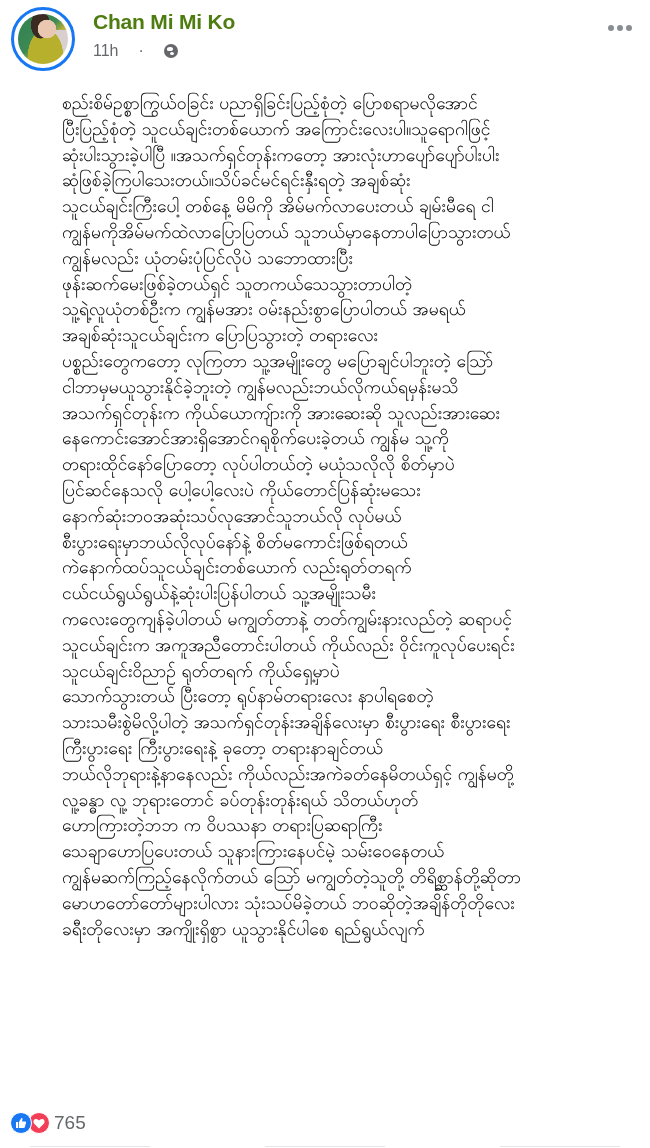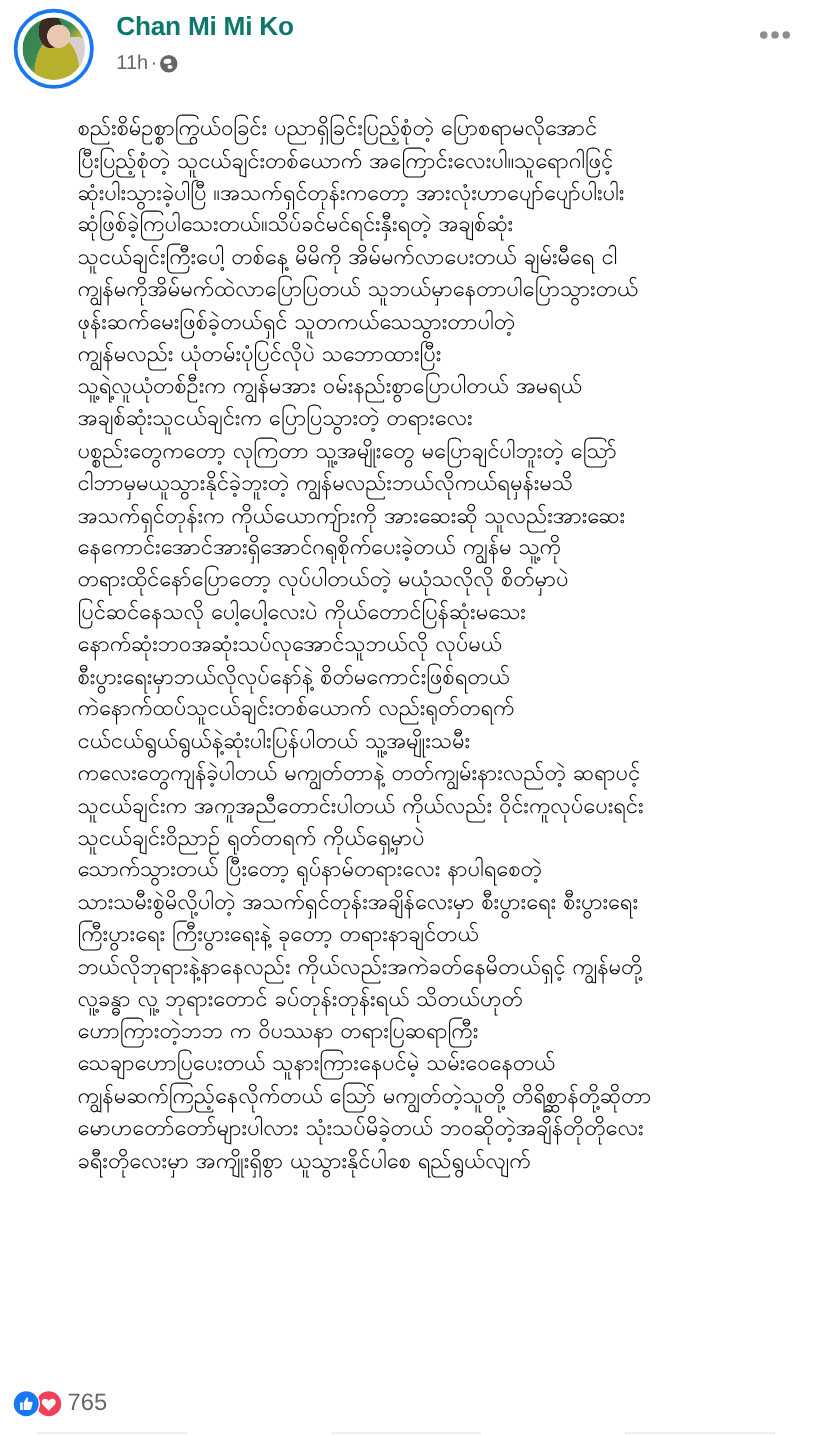--- a/index.html
+++ b/index.html
@@ -7,22 +7,22 @@
   .post { position: absolute; left: 0; top: 0; width: 650px; height: 1148px; }
   .header { position: absolute; left: 0; top: 0; width: 650px; height: 80px; }
   .avatar-ring { position: absolute; left: 11px; top: 7px; width: 64px; height: 64px; border-radius: 50%; border: 3px solid #1877f2; box-sizing: border-box; background: #fff; }
   .avatar { position: absolute; left: 4px; top: 4px; width: 50px; height: 50px; border-radius: 50%; overflow: hidden;
     background:
       radial-gradient(circle at 58% 30%, #e9c7b1 0 20%, transparent 21%),
       radial-gradient(ellipse at 45% 22%, #3b2a22 0 24%, transparent 25%),
       radial-gradient(ellipse at 55% 85%, #b6b02c 0 45%, transparent 46%),
       radial-gradient(ellipse at 85% 55%, #d9cfcf 0 30%, transparent 31%),
       linear-gradient(135deg, #2f7f4e 0%, #3d8a55 45%, #b9b23a 60%, #cfc6c5 100%); }
-  .name { position: absolute; left: 93px; top: 10px; font-size: 21px; font-weight: bold; color: #0f766e; letter-spacing: -0.2px; }
-  .meta { position: absolute; left: 93px; top: 42px; font-size: 16px; color: #65676b; display: flex; align-items: center; gap: 2px; }
+  .name { position: absolute; left: 93px; top: 10px; font-size: 21px; font-weight: bold; color: #4d7c0f; letter-spacing: -0.2px; }
+  .meta { position: absolute; left: 93px; top: 42px; font-size: 16px; color: #65676b; display: flex; align-items: center; gap: 20px; }
   .globe { display: inline-block; width: 14px; height: 14px; border-radius: 50%; background: #65676b; position: relative; }
   .globe::before { content: ""; position: absolute; left: 3px; top: 3px; width: 6px; height: 4px; background: #fff; border-radius: 50% 40% 50% 30%; }
   .globe::after { content: ""; position: absolute; left: 6px; top: 8px; width: 4px; height: 3px; background: #fff; border-radius: 50%; }
   .more { position: absolute; left: 608px; top: 25px; display: flex; gap: 3px; }
   .more span { width: 6px; height: 6px; border-radius: 50%; background: #8a8d91; display: block; }
   .body-text { position: absolute; left: 14px; top: 91px; width: 630px; font-family: "DejaVu Sans", "Liberation Sans", sans-serif; font-size: 17.5px; line-height: 25.8px; color: #050505; }
   .body-text .line { display: block; white-space: nowrap; margin-left: 48px; }
   .footer { position: absolute; left: 10px; top: 1108px; height: 30px; display: flex; align-items: center; justify-content: space-between; }
   .react { width: 22px; height: 22px; border-radius: 50%; display: flex; align-items: center; justify-content: center; border: 1.5px solid #fff; box-sizing: border-box; }
   .like { background: #1877f2; z-index: 2; }
@@ -52,22 +52,22 @@
     </div>
   </div>
 
   <div class="body-text" id="post-text">
       <span class="line">စည်းစိမ်ဥစ္စာကြွယ်ဝခြင်း ပညာရှိခြင်းပြည့်စုံတဲ့ ပြောစရာမလိုအောင်</span>
       <span class="line">ပြီးပြည့်စုံတဲ့ သူငယ်ချင်းတစ်ယောက် အကြောင်းလေးပါ။သူရောဂါဖြင့်</span>
       <span class="line">ဆုံးပါးသွားခဲ့ပါပြီ ။အသက်ရှင်တုန်းကတော့ အားလုံးဟာပျော်ပျော်ပါးပါး</span>
       <span class="line">ဆုံဖြစ်ခဲ့ကြပါသေးတယ်။သိပ်ခင်မင်ရင်းနှီးရတဲ့ အချစ်ဆုံး</span>
       <span class="line">သူငယ်ချင်းကြီးပေါ့ တစ်နေ့ မိမိကို အိမ်မက်လာပေးတယ် ချမ်းမီရေ ငါ</span>
       <span class="line">ကျွန်မကိုအိမ်မက်ထဲလာပြောပြတယ် သူဘယ်မှာနေတာပါပြောသွားတယ်</span>
+      <span class="line">ကျွန်မလည်း ယုံတမ်းပုံပြင်လိုပဲ သဘောထားပြီး</span>
       <span class="line">ဖုန်းဆက်မေးဖြစ်ခဲ့တယ်ရှင် သူတကယ်သေသွားတာပါတဲ့</span>
-      <span class="line">ကျွန်မလည်း ယုံတမ်းပုံပြင်လိုပဲ သဘောထားပြီး</span>
       <span class="line">သူ့ရဲ့လူယုံတစ်ဦးက ကျွန်မအား ဝမ်းနည်းစွာပြောပါတယ် အမရယ်</span>
       <span class="line">အချစ်ဆုံးသူငယ်ချင်းက ပြောပြသွားတဲ့ တရားလေး</span>
       <span class="line">ပစ္စည်းတွေကတော့ လုကြတာ သူ့အမျိုးတွေ မပြောချင်ပါဘူးတဲ့ ဩော်</span>
       <span class="line">ငါဘာမှမယူသွားနိုင်ခဲ့ဘူးတဲ့ ကျွန်မလည်းဘယ်လိုကယ်ရမှန်းမသိ</span>
       <span class="line">အသက်ရှင်တုန်းက ကိုယ်ယောကျ်ားကို အားဆေးဆို သူလည်းအားဆေး</span>
       <span class="line">နေကောင်းအောင်အားရှိအောင်ဂရုစိုက်ပေးခဲ့တယ် ကျွန်မ သူ့ကို</span>
       <span class="line">တရားထိုင်နော်ပြောတော့ လုပ်ပါတယ်တဲ့ မယုံသလိုလို စိတ်မှာပဲ</span>
       <span class="line">ပြင်ဆင်နေသလို ပေါ့ပေါ့လေးပဲ ကိုယ်တောင်ပြန်ဆုံးမသေး</span>
       <span class="line">နောက်ဆုံးဘဝအဆုံးသပ်လုအောင်သူဘယ်လို လုပ်မယ်</span>
       <span class="line">စီးပွားရေးမှာဘယ်လိုလုပ်နော်နဲ့ စိတ်မကောင်းဖြစ်ရတယ်</span>

